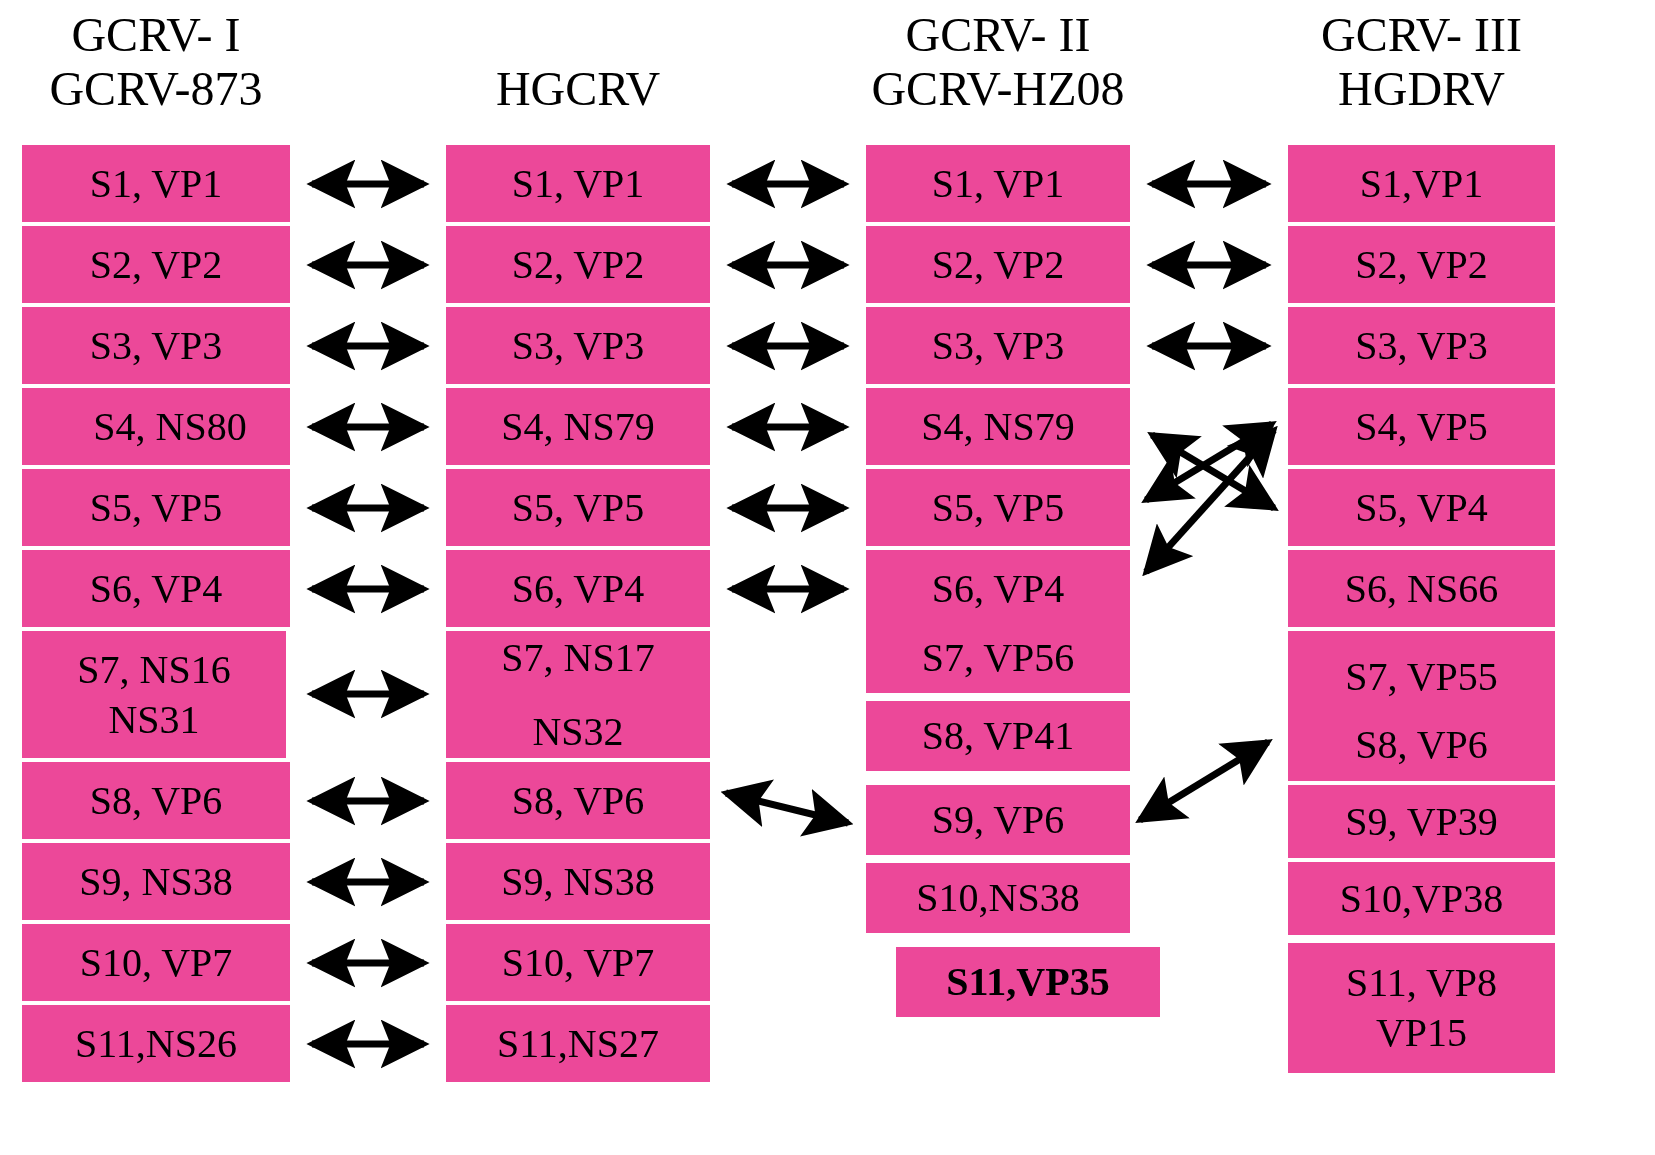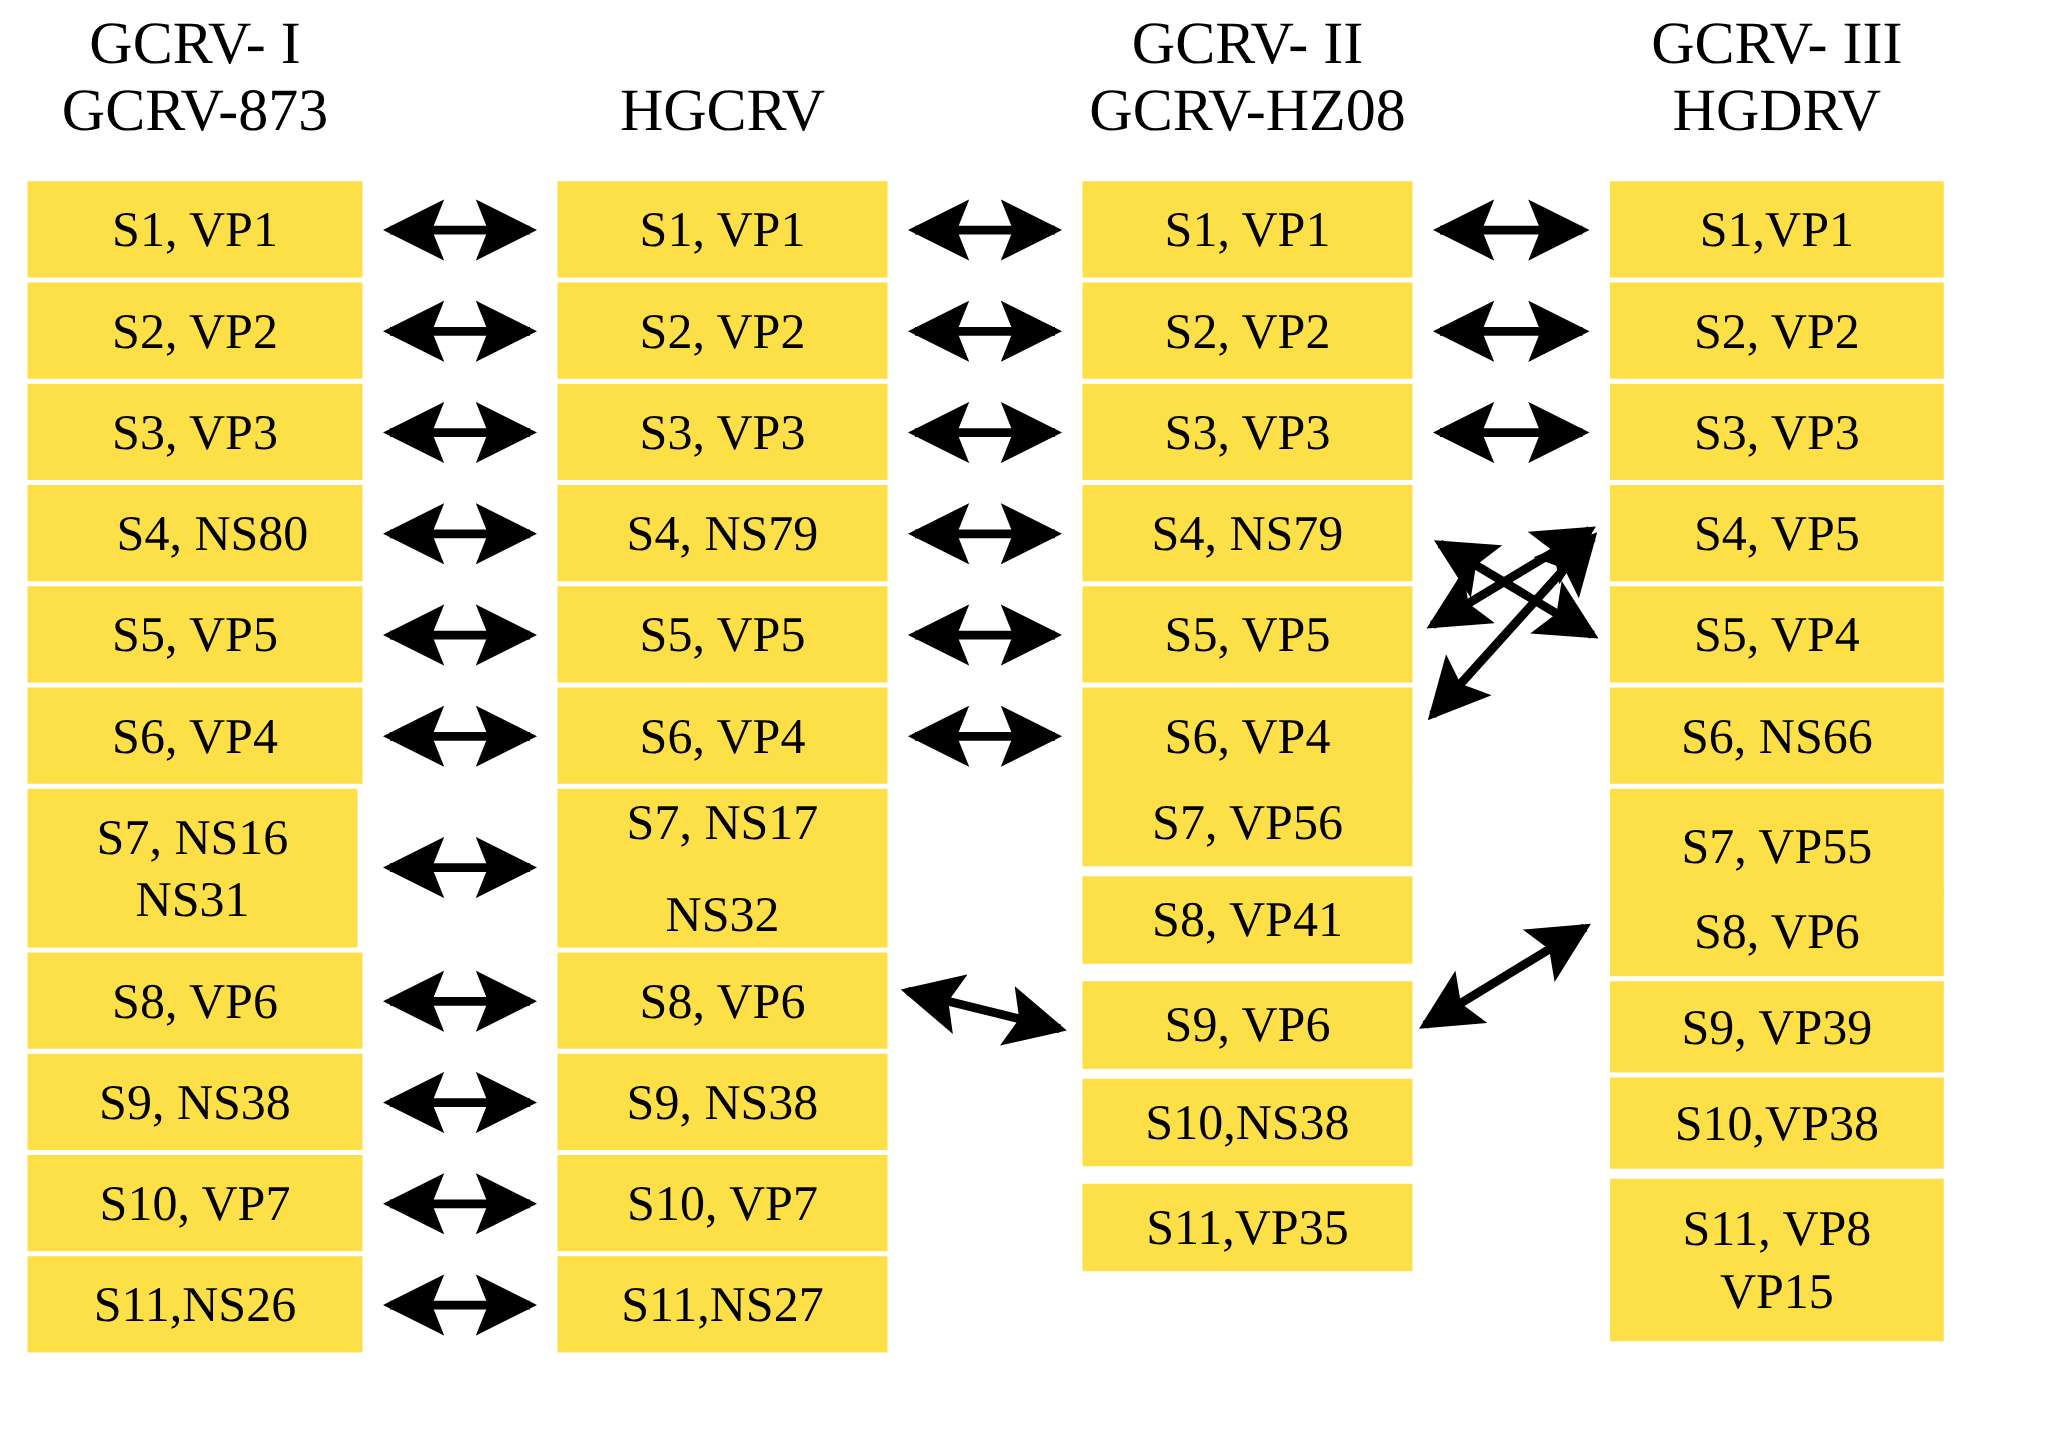--- a/index.html
+++ b/index.html
@@ -23,21 +23,21 @@
     position: absolute;
     text-align: center;
     font-size: 48px;
     line-height: 54px;
     color: #000;
     white-space: nowrap;
   }
   .col-header .hline { display: block; }
   .seg-box {
     position: absolute;
-    background: #fde047;
+    background: #ec4899;
     display: flex;
     flex-direction: column;
     align-items: center;
     justify-content: center;
     font-size: 40px;
     line-height: 50px;
     color: #000;
     box-sizing: border-box;
   }
   .seg-box .l2 { display: block; }
@@ -166,21 +166,21 @@
   </div>
   <div class="seg-box" style="left:866px; top:701px; width:264px; height:70px;">
     <span>S8, VP41</span>
   </div>
   <div class="seg-box" style="left:866px; top:785px; width:264px; height:70px;">
     <span>S9, VP6</span>
   </div>
   <div class="seg-box" style="left:866px; top:863px; width:264px; height:70px;">
     <span>S10,NS38</span>
   </div>
-  <div class="seg-box" style="left:866px; top:947px; width:264px; height:70px;">
+  <div class="seg-box" style="left:896px; top:947px; width:264px; height:70px;font-weight:bold;">
     <span>S11,VP35</span>
   </div>
 
   <div class="seg-box" style="left:1288px; top:145px; width:267px; height:77px;">
     <span>S1,VP1</span>
   </div>
   <div class="seg-box" style="left:1288px; top:226px; width:267px; height:77px;">
     <span>S2, VP2</span>
   </div>
   <div class="seg-box" style="left:1288px; top:307px; width:267px; height:77px;">

